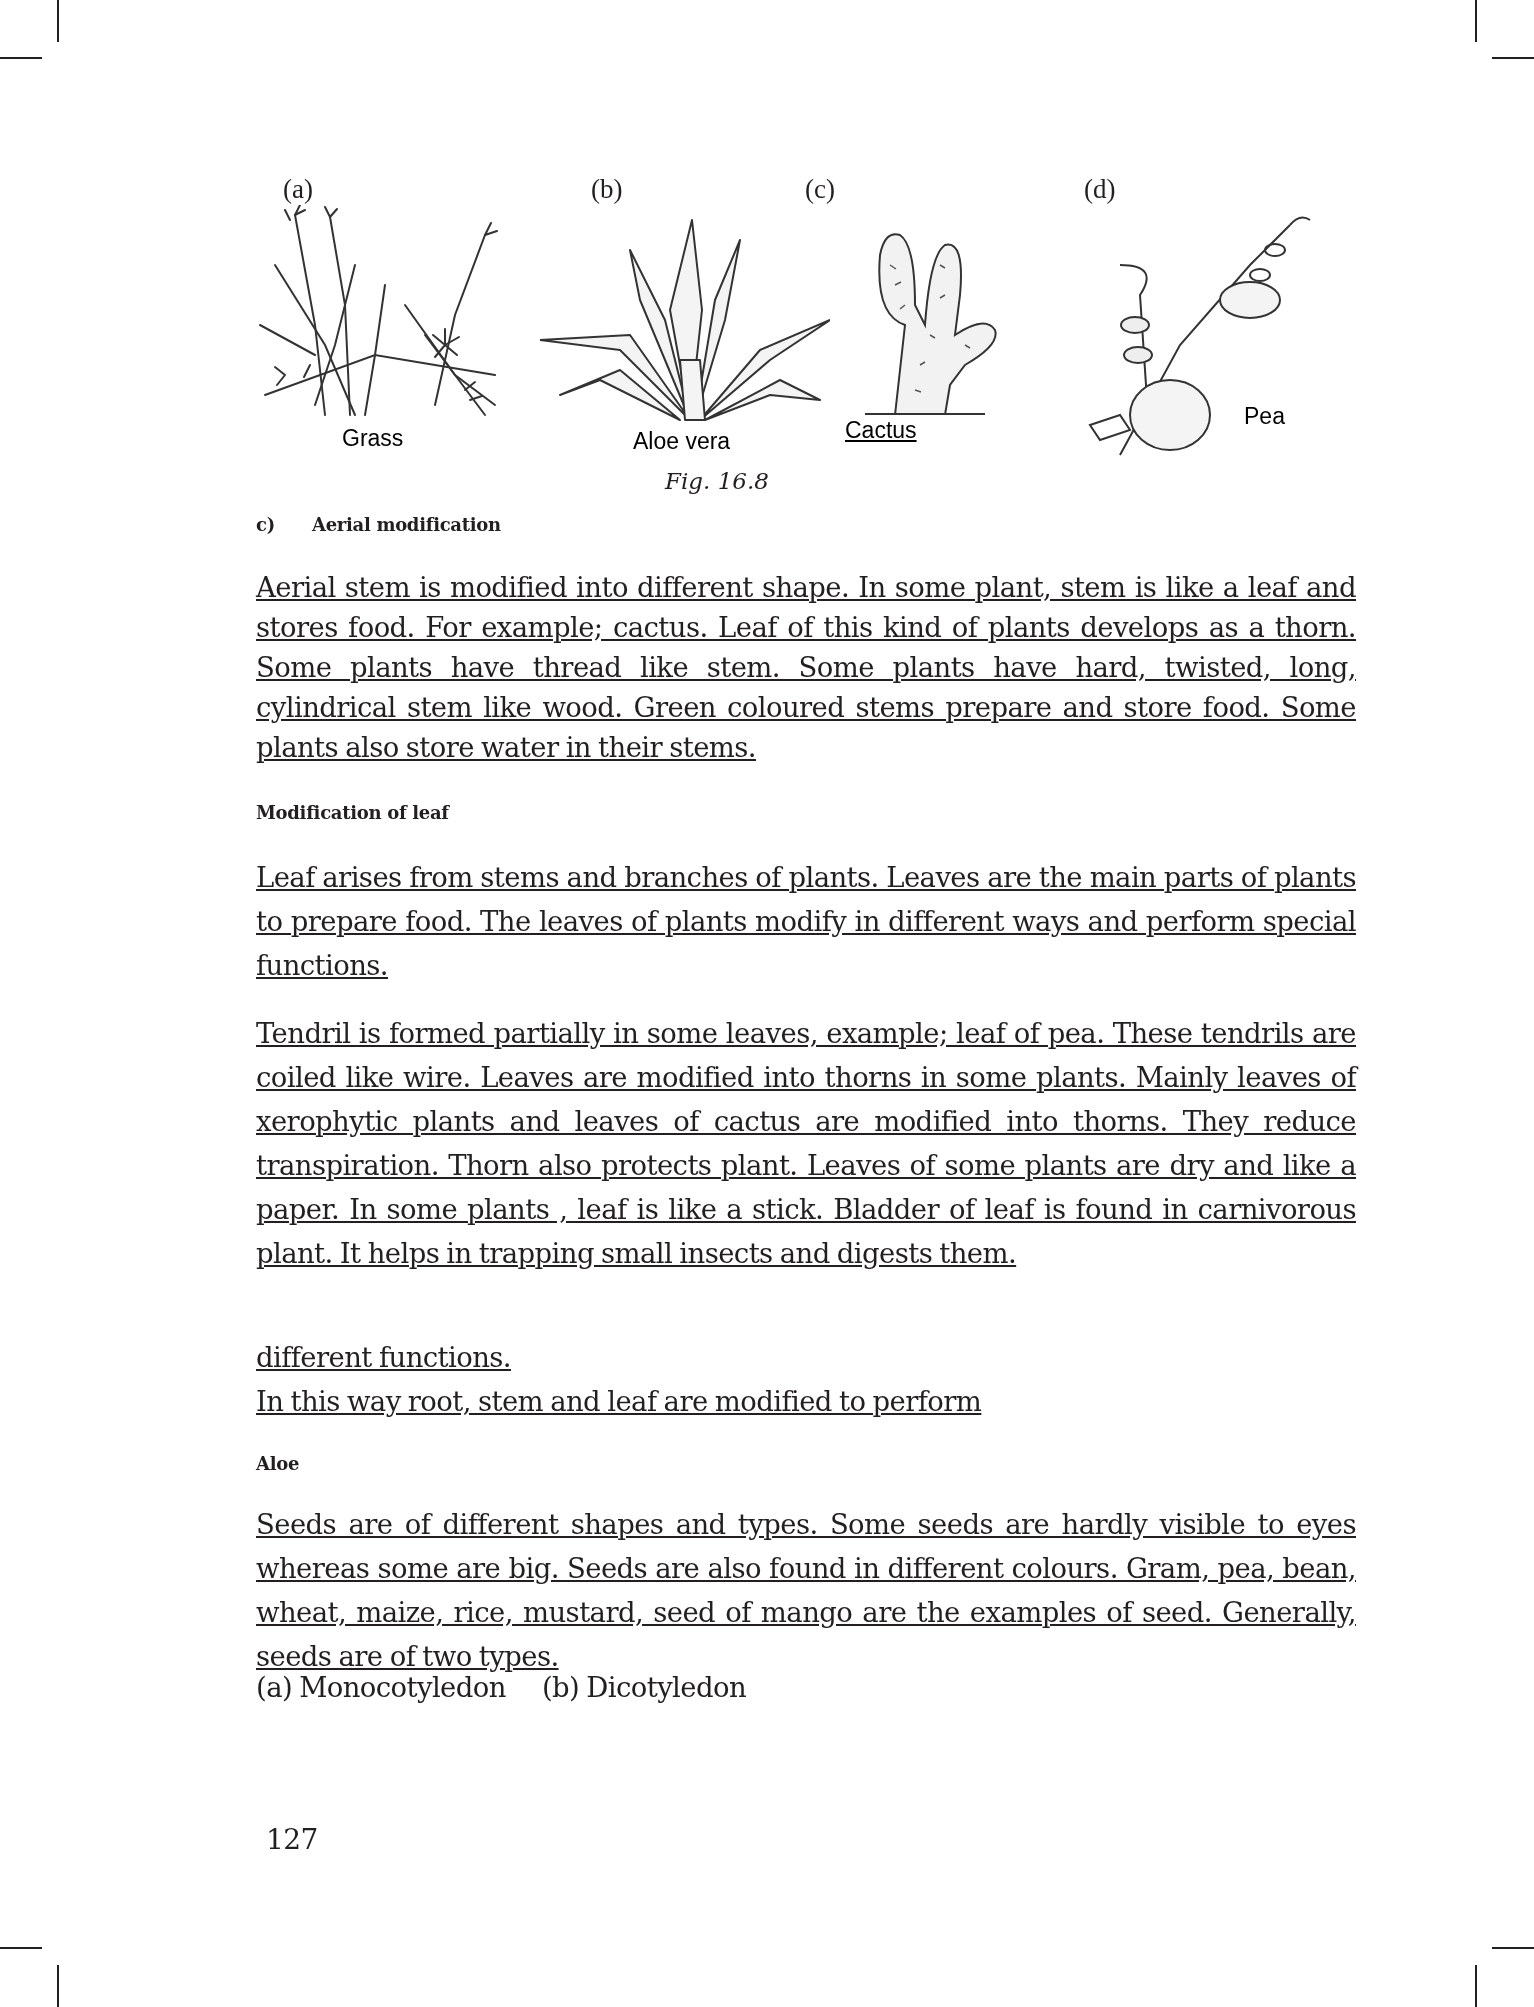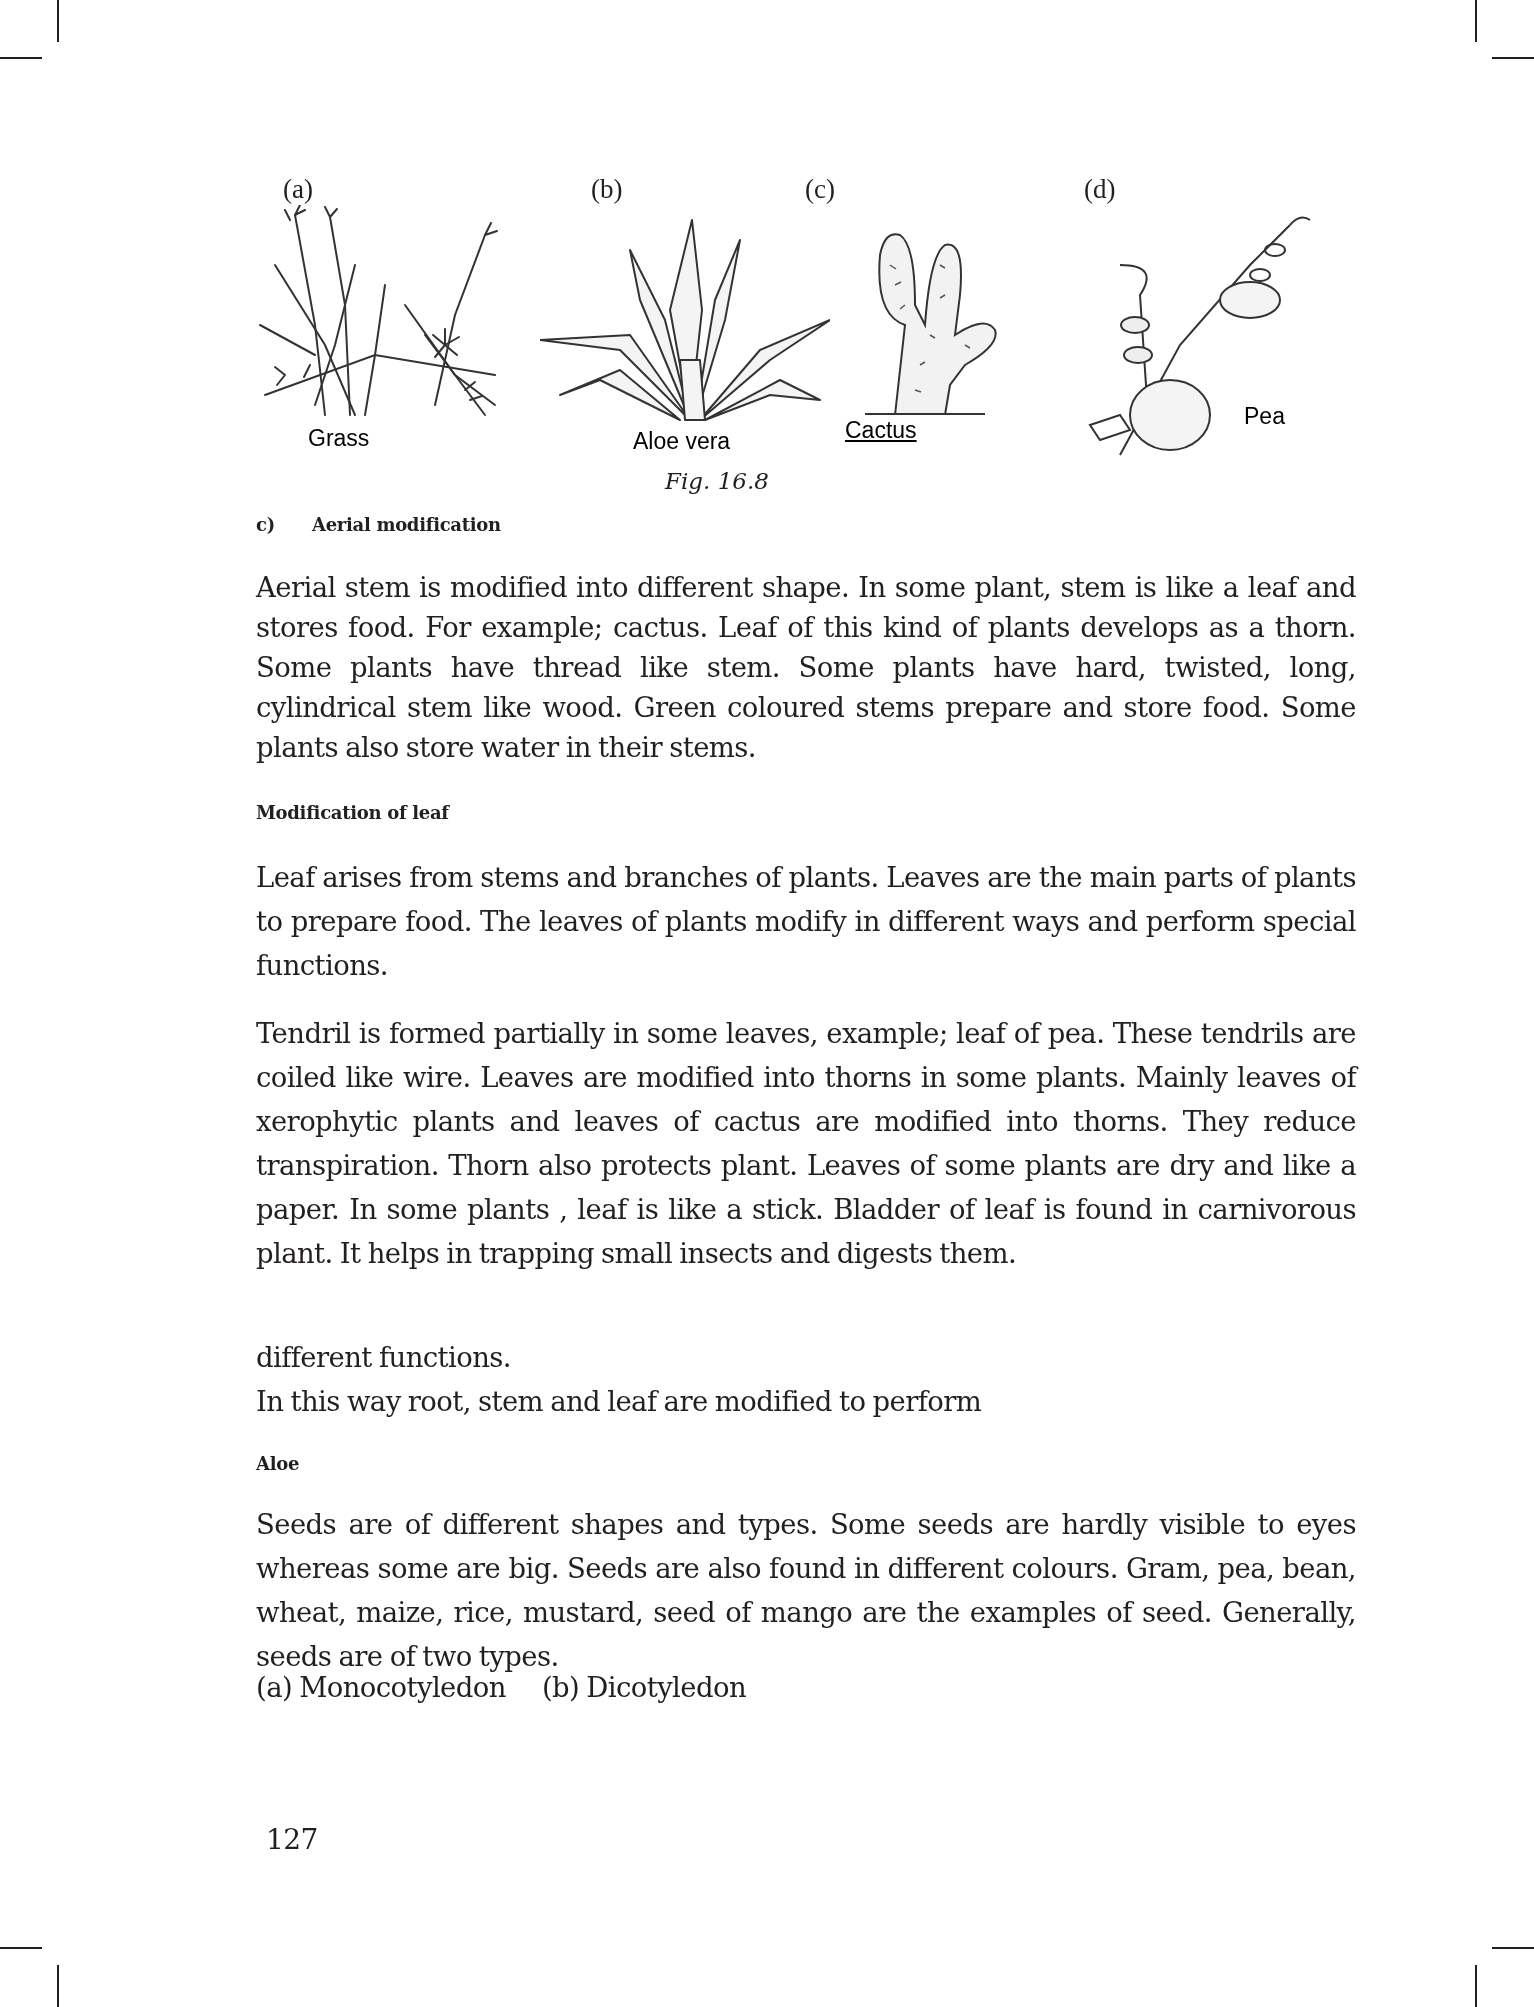--- a/index.html
+++ b/index.html
@@ -31,21 +31,21 @@
       font-family: "DejaVu Serif", serif;
     }
     .heading {
       font-weight: bold; font-size: 18px; line-height: 36px; letter-spacing: -0.3px;
     }
     .heading .num { display: inline-block; width: 56px; }
     .para {
       font-size: 27.5px; line-height: 44px; text-align: justify;
       letter-spacing: -0.6px; word-spacing: -1px;
     }
-    .para p { margin: 0; }
+    .para p { margin: 0; text-decoration: underline; }
     .footer {
       position: absolute; left: 266px; width: 1094px; top: 1822px;
       font-family: "DejaVu Serif", serif; font-size: 28px; line-height: 36px;
       display: flex; justify-content: space-between; letter-spacing: -0.6px;
     }
   </style>
 </head>
 <body>
 
 <div class="crop v" style="left:57px;top:0;"></div>
@@ -114,21 +114,21 @@
       <ellipse cx="78" cy="150" rx="14" ry="8" fill="#eee"></ellipse>
       <ellipse cx="190" cy="95" rx="30" ry="18" fill="#f4f4f4"></ellipse>
       <ellipse cx="110" cy="210" rx="40" ry="35" fill="#f4f4f4"></ellipse>
       <ellipse cx="215" cy="45" rx="10" ry="6"></ellipse>
         <ellipse cx="200" cy="70" rx="10" ry="6"></ellipse>
       <path d="M30 220 L60 210 L70 225 L40 235 Z"></path>
       <path d="M230 20 q10 -12 20 -5"></path>
     </g>
   </svg>
 
-  <span class="plant-label" style="left:308px;top:425px;">Grass</span>
+  <span class="plant-label" style="left:342px;top:425px;">Grass</span>
   <span class="plant-label" style="left:633px;top:428px;">Aloe vera</span>
   <span class="plant-label" style="left:845px;top:417px;text-decoration:underline;">Cactus</span>
   <span class="plant-label" style="left:1244px;top:403px;">Pea</span>
   <span class="fig-caption" style="left:665px;top:468px;">Fig. 16.8</span>
 </div>
 
 <div class="block heading" style="top:507px;">
   <span class="num">c)</span><span>Aerial modification</span>
 </div>
 <div class="block para" style="top:567px;">

